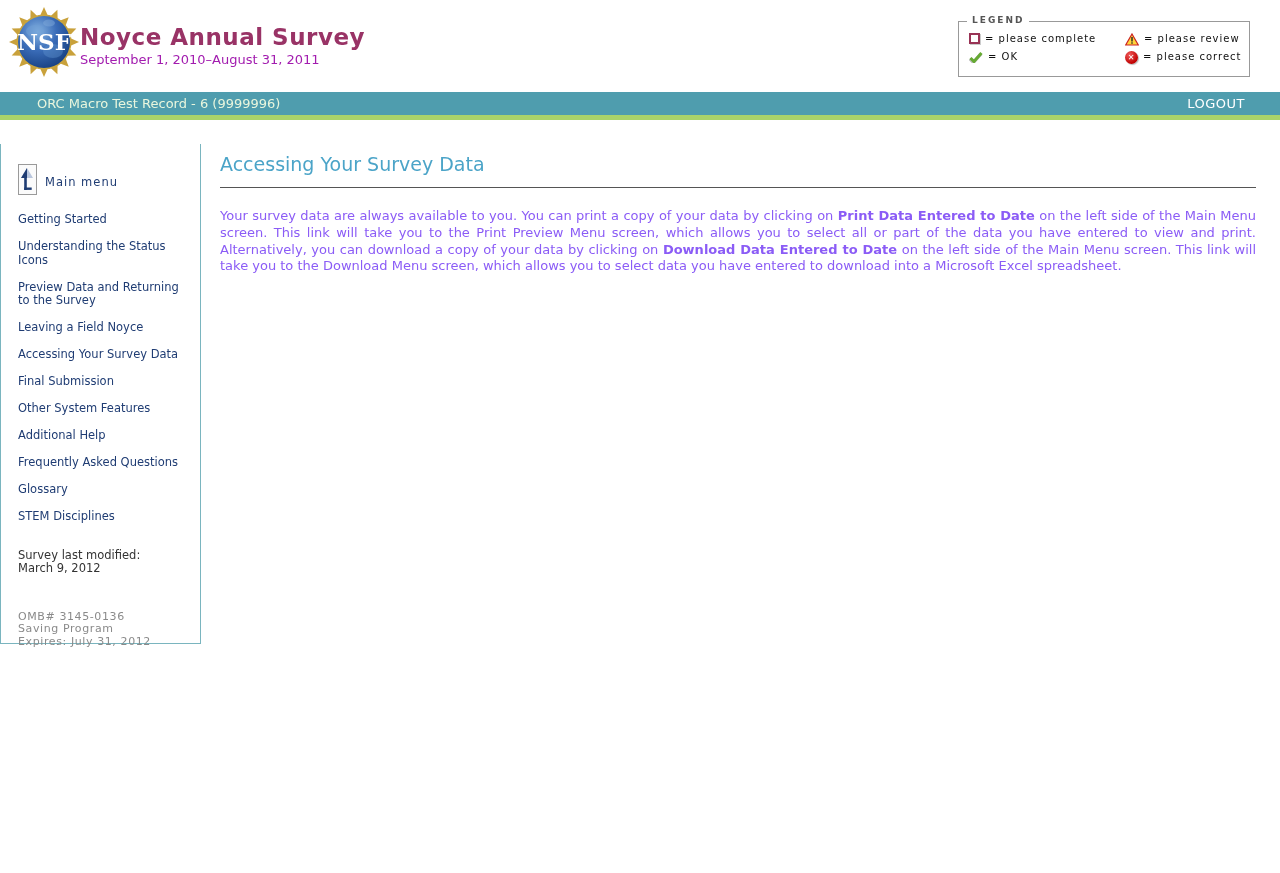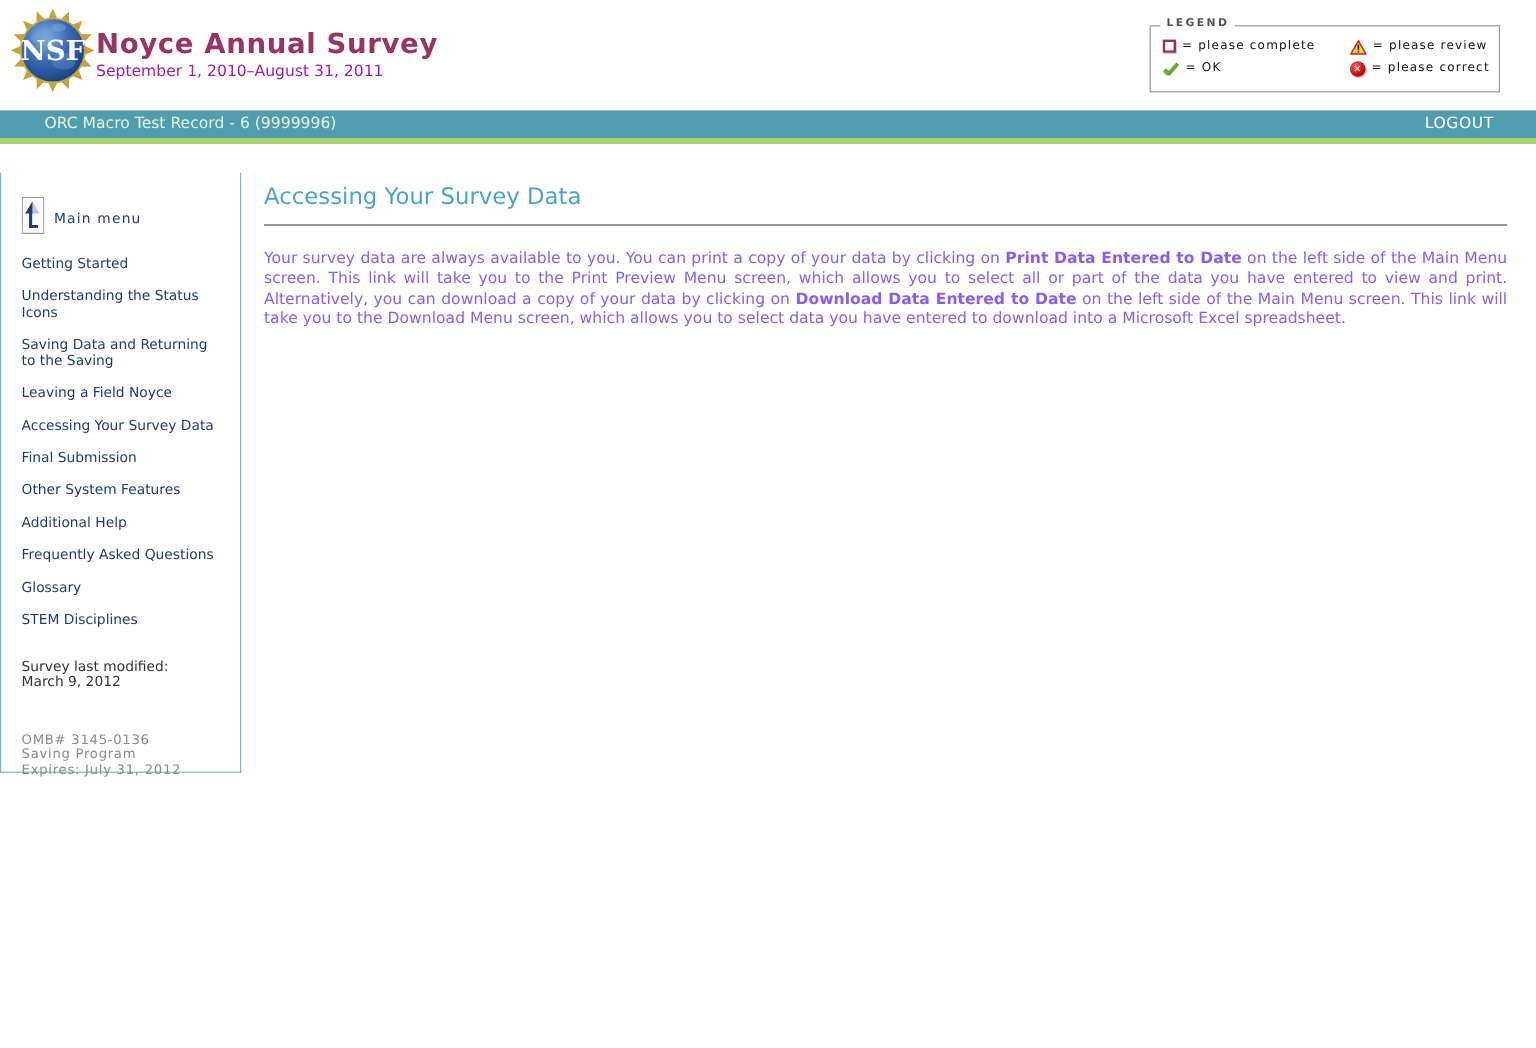--- a/index.html
+++ b/index.html
@@ -176,21 +176,21 @@
         <polygon points="3,14 9,4 9,14" fill="#1f3c73"></polygon>
         <rect x="6.2" y="12" width="2.6" height="14" fill="#1f3c73"></rect>
         <rect x="6.2" y="23.5" width="7.5" height="2.4" fill="#1f3c73"></rect>
       </svg>
     </span>
     <span class="main-menu-label">Main menu</span>
   </div>
 
   <div class="nav-item">Getting Started</div>
   <div class="nav-item">Understanding the Status Icons</div>
-  <div class="nav-item">Saving Data and Returning to the Saving</div>
+  <div class="nav-item">Preview Data and Returning to the Survey</div>
   <div class="nav-item">Leaving a Field Noyce</div>
   <div class="nav-item">Accessing Your Survey Data</div>
   <div class="nav-item">Final Submission</div>
   <div class="nav-item">Other System Features</div>
   <div class="nav-item">Additional Help</div>
   <div class="nav-item">Frequently Asked Questions</div>
   <div class="nav-item">Glossary</div>
   <div class="nav-item">STEM Disciplines</div>
 
   <div class="modified-block">

